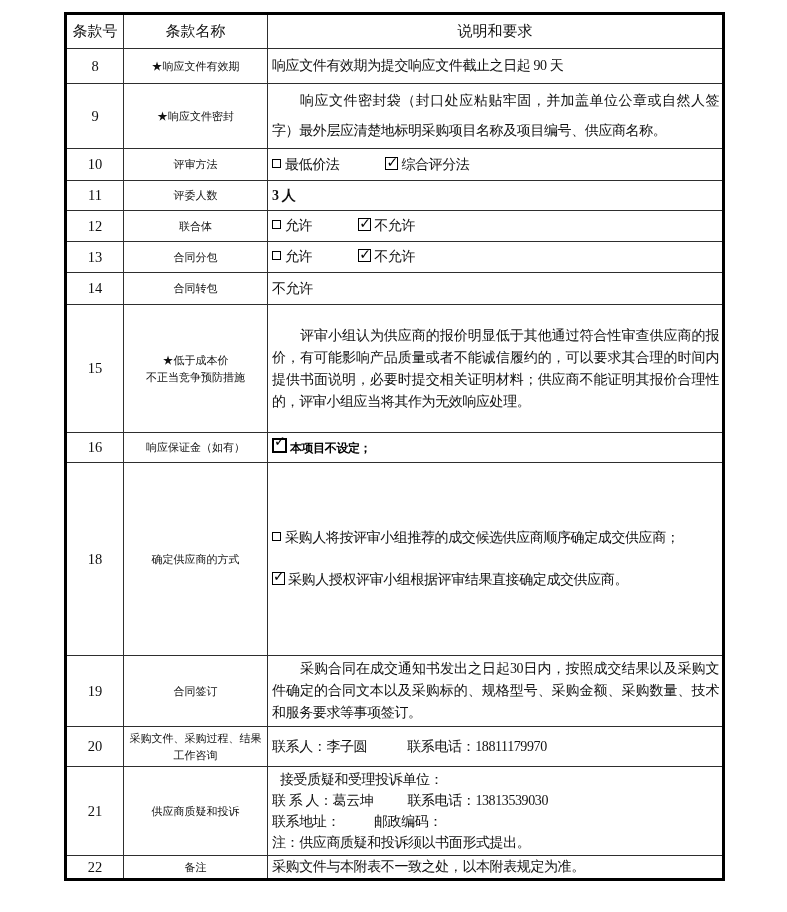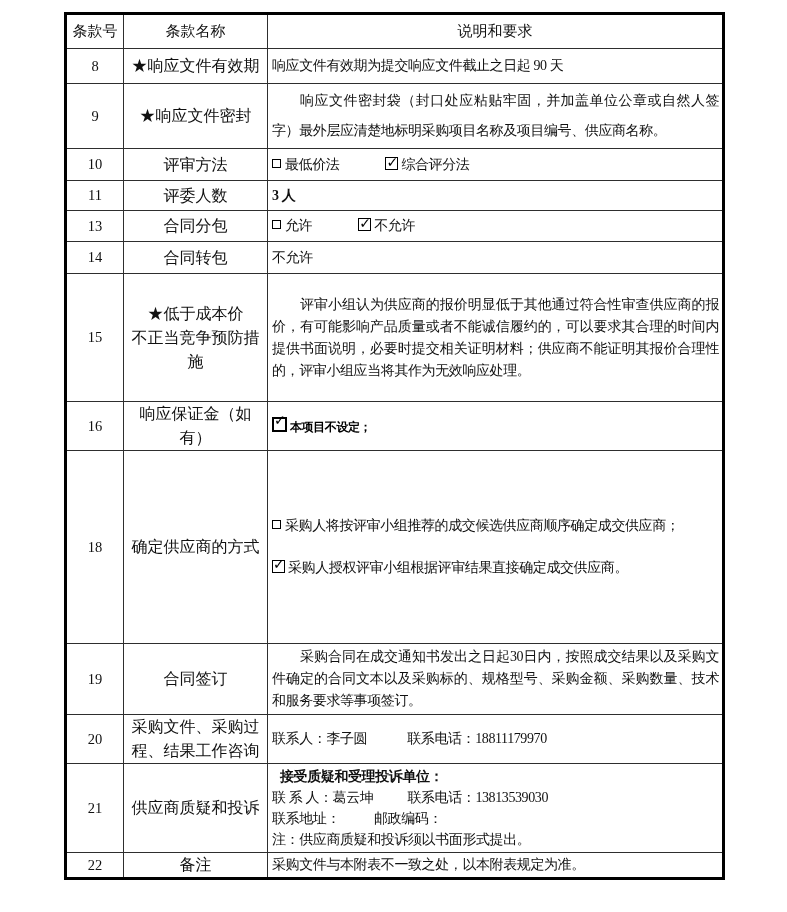--- a/index.html
+++ b/index.html
@@ -15,21 +15,21 @@
     border:3px solid #000000;
   }
   th,td{
     border:1.5px solid #2e2e2e;
     vertical-align:middle;
     padding:0;
     overflow:hidden;
   }
   th{font-weight:normal;font-size:15px;text-align:center;}
   td.no{text-align:center;font-size:14.5px;}
-  td.nm{text-align:center;font-size:16px;line-height:1.5;padding:0 2px;}
+  td.nm{text-align:center;font-size:11px;line-height:1.5;padding:0 2px;}
   td.ds{font-size:14px;letter-spacing:-0.4px;padding:2px 3px 2px 4px;}
   td.ds p{margin:0;}
   .pind{text-indent:2em;text-align:justify;word-break:break-all;}
   .lead1{padding-left:10px;}
   .center{text-align:left;font-weight:bold;}
   .lh30 p{line-height:30px;}
   .lh32 p{line-height:22px;}
   .lh22 p{line-height:22px;}
   .lh21 p{line-height:21px;}
   
@@ -96,20 +96,27 @@
           <p><span><span class="cbu"></span><span>最低价法</span></span><span class="opt2"><span class="cbc"></span><span>综合评分法</span></span></p>
         </td>
       </tr>
       <tr class="t11">
         <td class="no">11</td>
         <td class="nm">评委人数</td>
         <td class="ds center">
             <p>3 人</p>
           </td>
       </tr>
+      <tr class="t12">
+        <td class="no">12</td>
+        <td class="nm">联合体</td>
+        <td class="ds lead1 optline">
+          <p><span><span class="cbu"></span><span>允许</span></span><span class="opt2"><span class="cbc"></span><span>不允许</span></span></p>
+        </td>
+      </tr>
       <tr class="t13">
         <td class="no">13</td>
         <td class="nm">合同分包</td>
         <td class="ds lead1 optline">
           <p><span><span class="cbu"></span><span>允许</span></span><span class="opt2"><span class="cbc"></span><span>不允许</span></span></p>
         </td>
       </tr>
       <tr class="t14">
         <td class="no">14</td>
         <td class="nm">合同转包</td>
@@ -153,21 +160,21 @@
         <td class="no">20</td>
         <td class="nm">采购文件、采购过程、结果工作咨询</td>
         <td class="ds lead1">
           <p><span>联系人：李子圆</span><span class="gapwide"></span><span>联系电话：18811179970</span></p>
         </td>
       </tr>
       <tr class="t21">
         <td class="no">21</td>
         <td class="nm">供应商质疑和投诉</td>
         <td class="ds lh21">
-          <p style="text-indent:8px;font-weight:bold;">接受质疑和受理投诉单位：</p>
+          <p style="text-indent:8px;">接受质疑和受理投诉单位：</p>
           <p><span>联 系 人：葛云坤</span><span class="gapmid"></span><span>联系电话：13813539030</span></p>
           <p><span>联系地址：</span><span class="gapmid"></span><span>邮政编码：</span></p>
           <p>注：供应商质疑和投诉须以书面形式提出。</p>
         </td>
       </tr>
       <tr class="t22">
         <td class="no">22</td>
         <td class="nm">备注</td>
         <td class="ds">
             <p>采购文件与本附表不一致之处，以本附表规定为准。</p>

